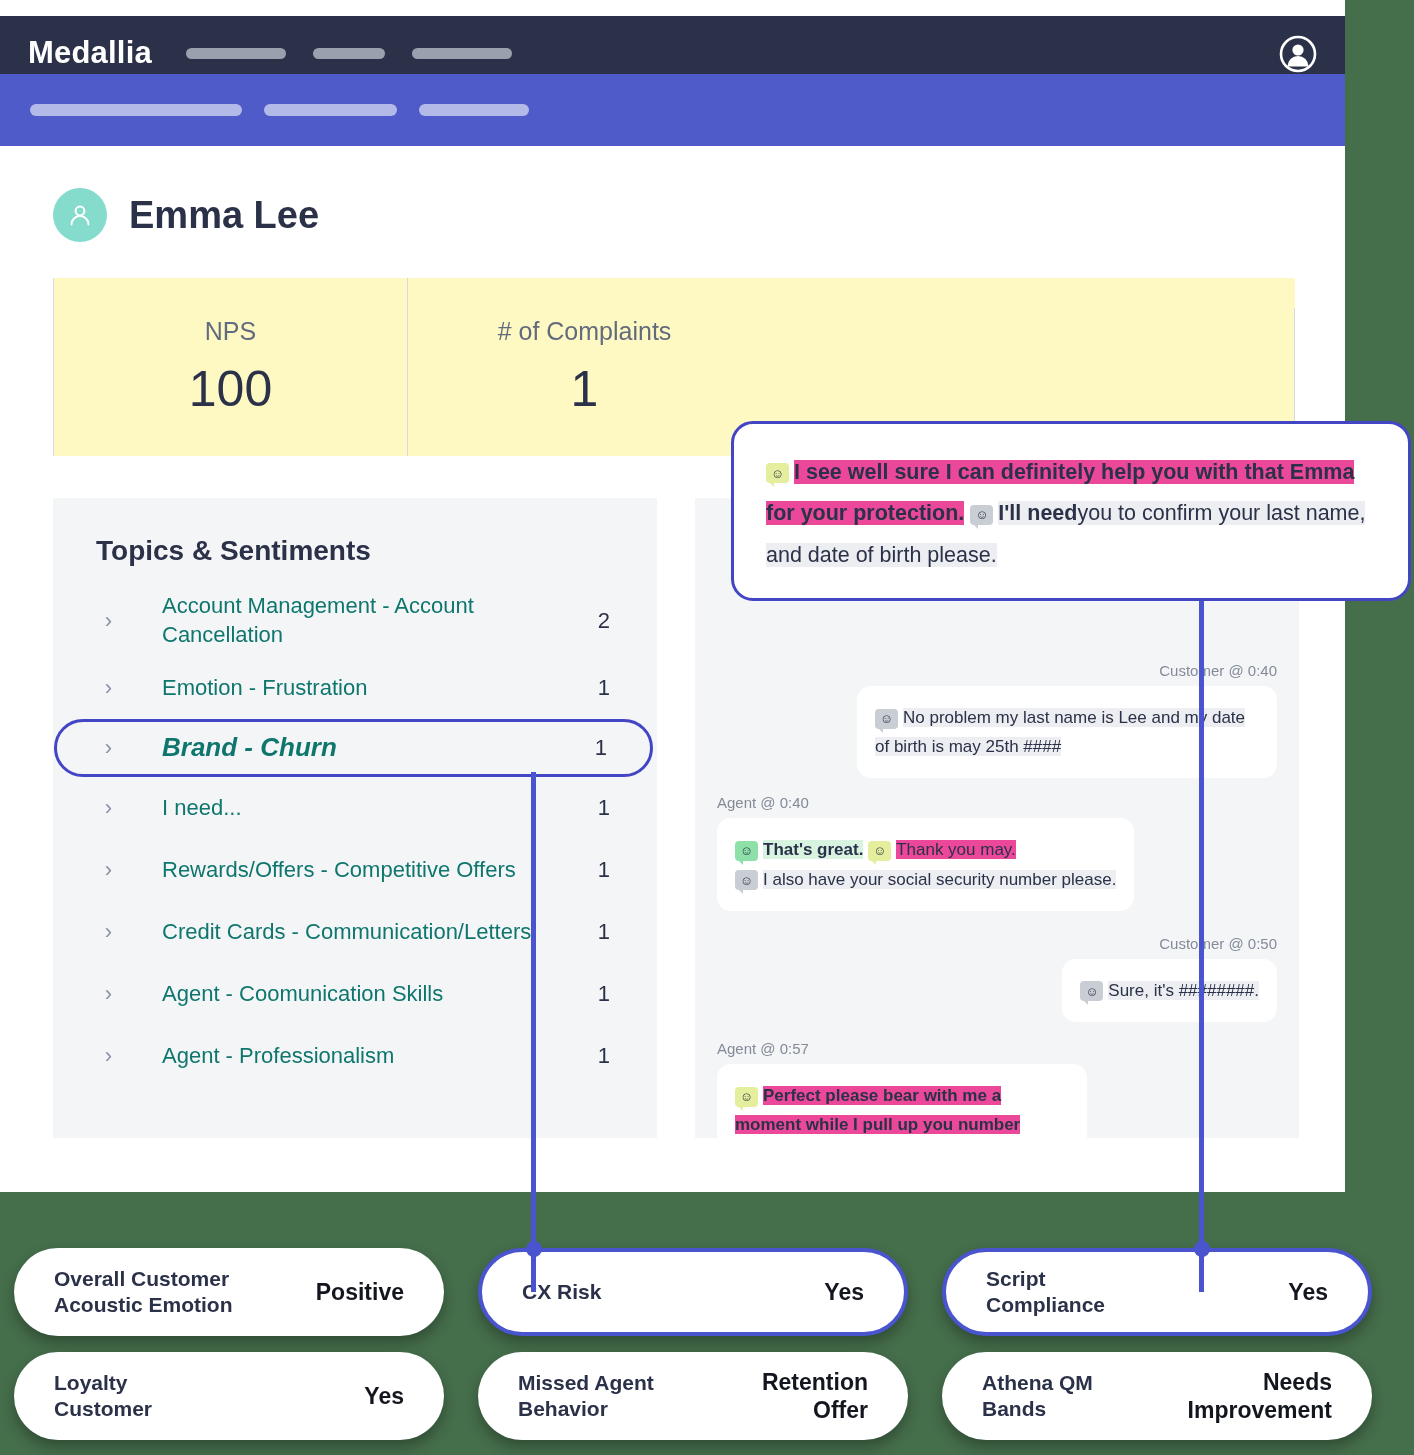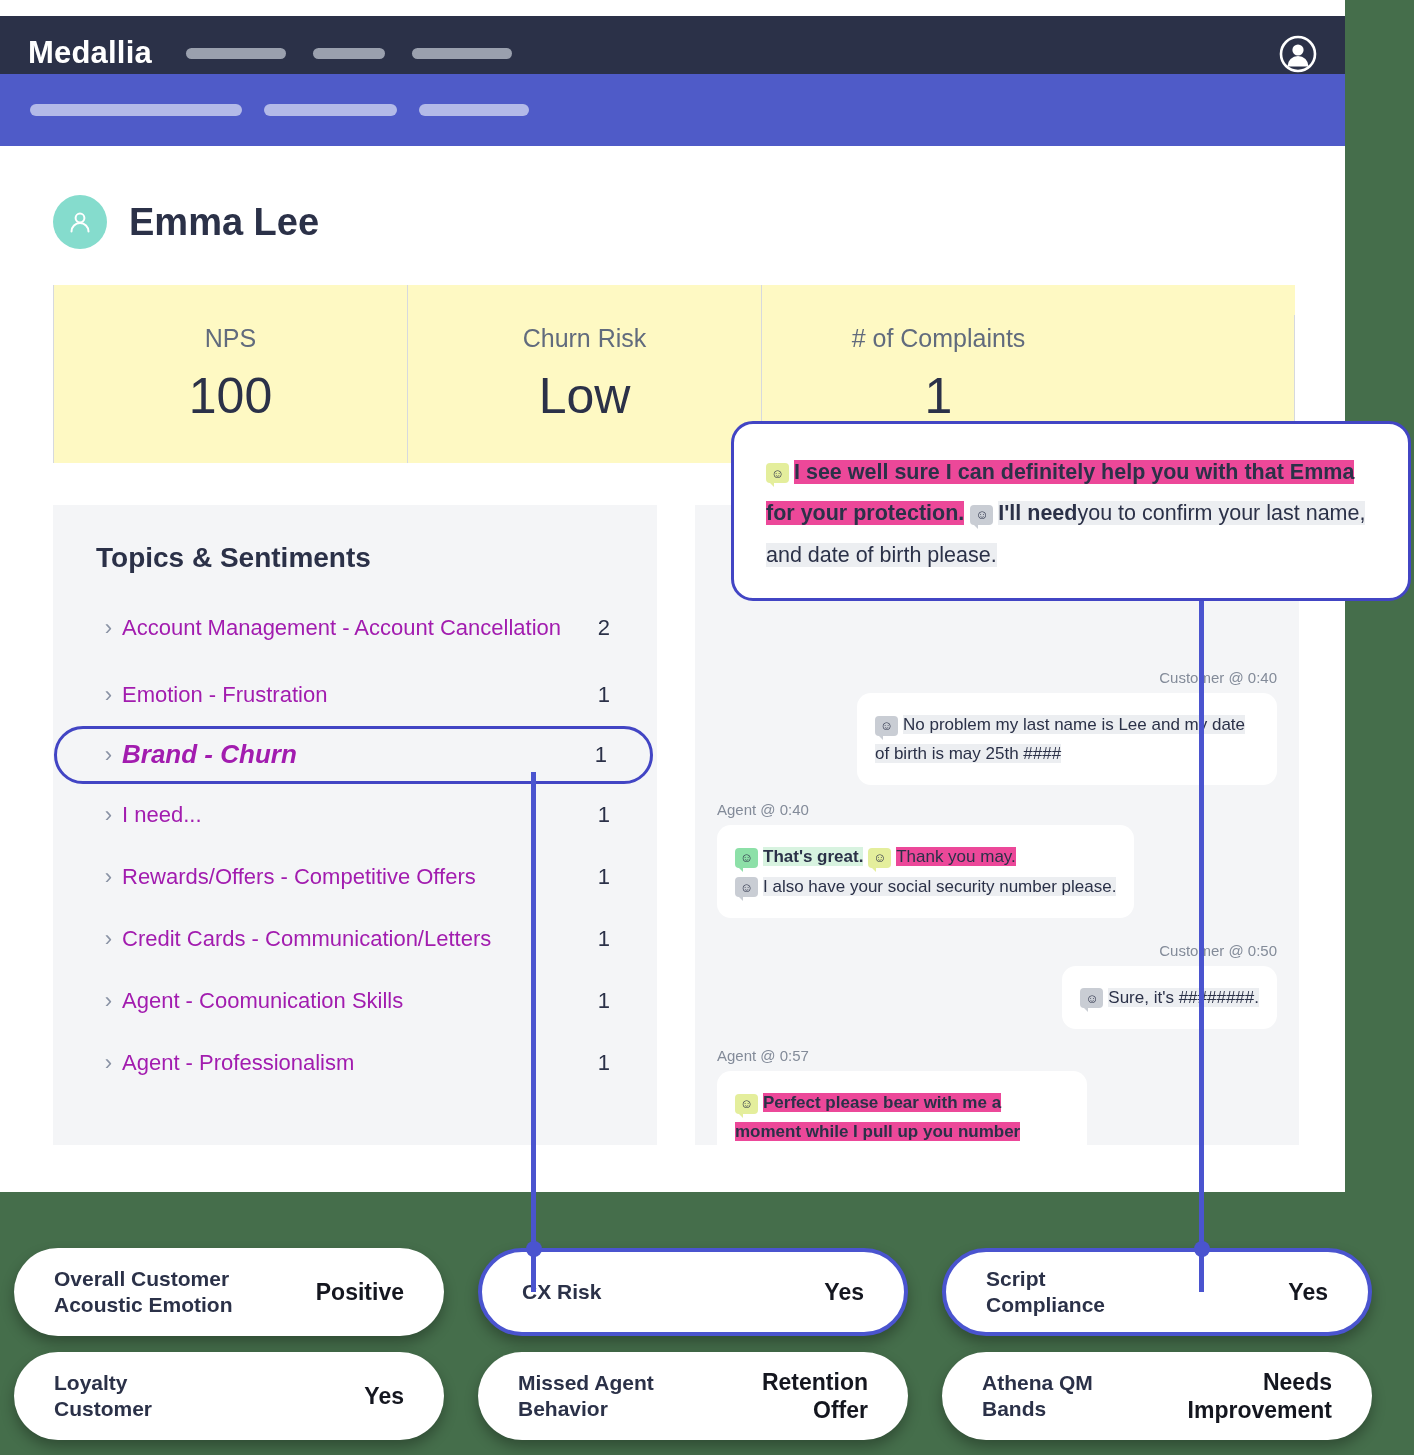--- a/index.html
+++ b/index.html
@@ -47,21 +47,21 @@
     background: #4f5bc8;
     display: flex; align-items: center;
   }
   .sub-pills { display: flex; align-items: center; gap: 22px; margin-left: 30px; }
   .sub-pill { height: 12px; border-radius: 6px; background: #b3bae8; }
   .sub-pill.s1 { width: 212px; }
   .sub-pill.s2 { width: 133px; }
   .sub-pill.s3 { width: 110px; }
 
   
-  .page { position: absolute; left: 0; top: 160px; width: 1345px; }
+  .page { position: absolute; left: 0; top: 153px; width: 1345px; }
 
   .person-row {
     display: flex; align-items: center;
     margin: 35px 0 0 53px;
   }
   .person-avatar {
     width: 54px; height: 54px; border-radius: 50%;
     background: #85DCCD;
     display: flex; align-items: center; justify-content: center;
   }
@@ -110,21 +110,21 @@
     padding: 0 47px 0 48px;
     min-height: 62px;
     position: relative;
   }
   .topic-row.two-line { min-height: 72px; }
   .chev {
     flex: 0 0 auto; width: 15px; color: #8a93a5; font-size: 22px; line-height: 1;
     display: flex; align-items: center; justify-content: center;
     margin-right: 6px;
   }
-  .topic-label { flex: 1 1 auto; font-size: 22px; color: #a21caf; line-height: 1.3; }
+  .topic-label { flex: 1 1 auto; font-size: 22px; color: #0f766e; line-height: 1.3; margin-left: 40px; }
   .topic-count { flex: 0 0 auto; font-size: 22px; color: #2b3148; text-align: right; width: 22px; }
 
   .topic-row.highlight {
     border: 3px solid #4245c4; border-radius: 34px;
     margin: 0 4px 0 1px;
     padding: 0 43px 0 44px;
     min-height: 58px;
     background: #f4f5f7;
   }
   .topic-row.highlight .topic-label { font-size: 26px; font-weight: bold; font-style: italic; }
@@ -256,24 +256,20 @@
         </div>
         <div class="person-name">Emma Lee</div>
       </div>
 
       <div class="kpi-strip">
         <div class="kpi-cell">
           <div class="kpi-label">NPS</div>
           <div class="kpi-value">100</div>
         </div>
         <div class="kpi-cell">
-          <div class="kpi-label">Churn Risk</div>
-          <div class="kpi-value">Low</div>
-        </div>
-        <div class="kpi-cell">
           <div class="kpi-label"># of Complaints</div>
           <div class="kpi-value">1</div>
         </div>
         <div class="kpi-div-right"></div>
       </div>
 
       <div class="panels">
 
         <div class="panel panel-topics">
           <div class="topics-title">Topics &amp; Sentiments</div>

